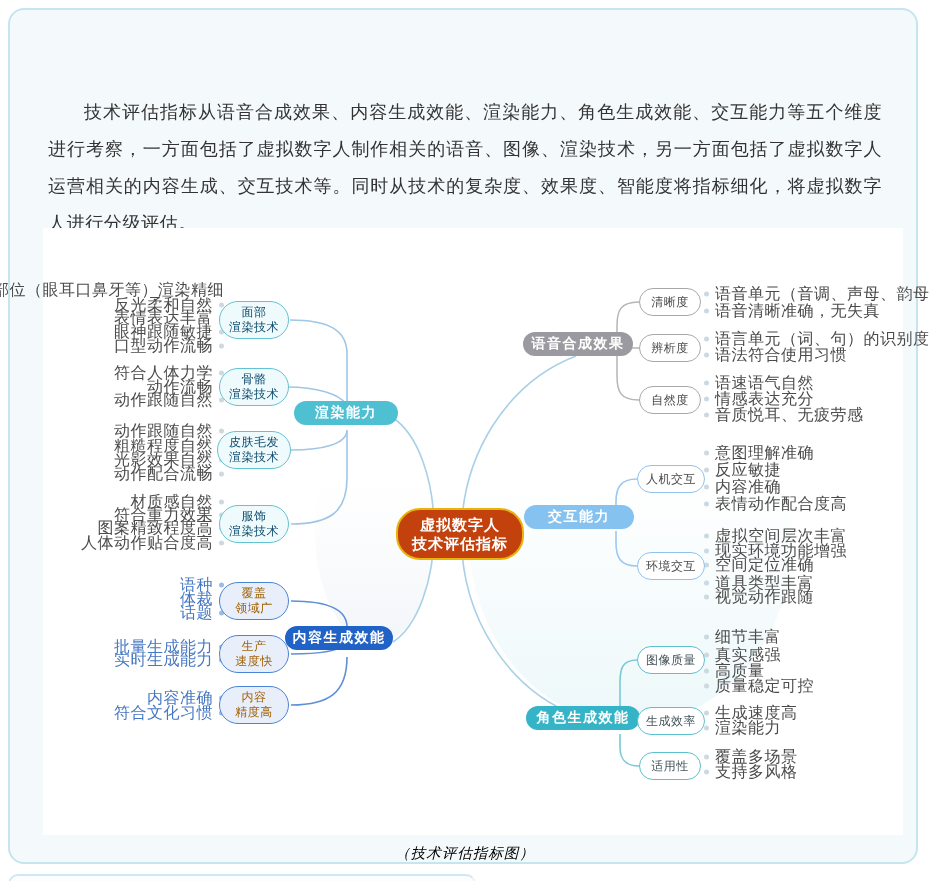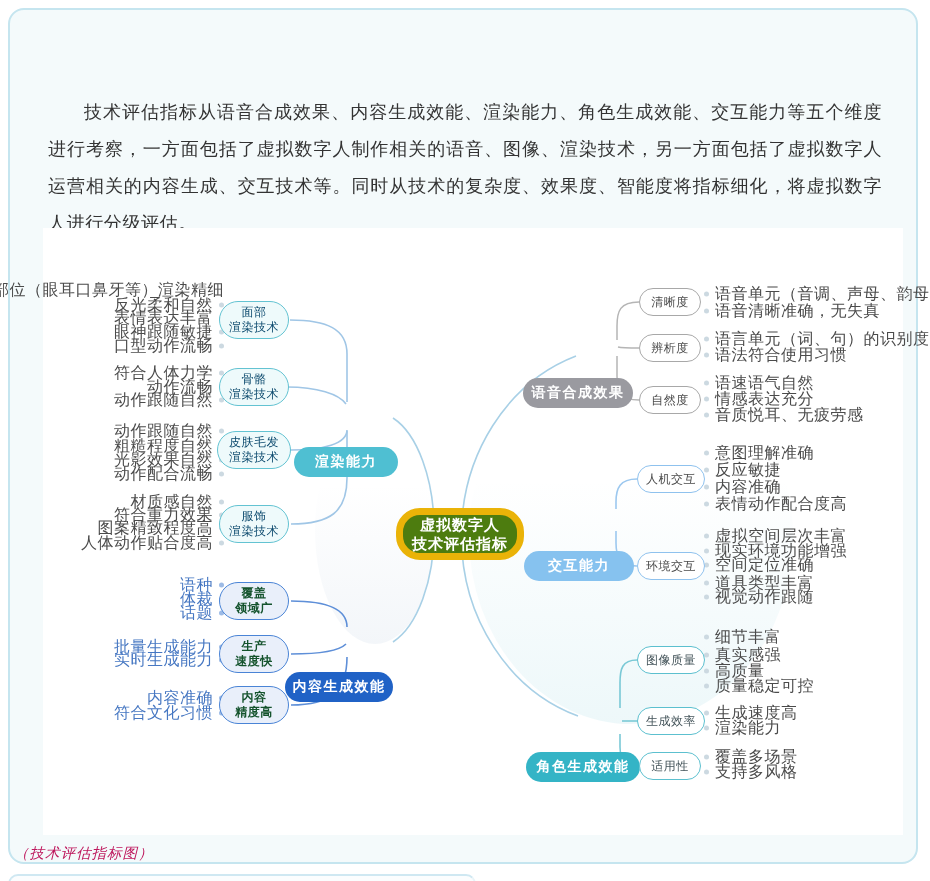--- a/index.html
+++ b/index.html
@@ -2,47 +2,47 @@
 <html><head>
 <meta charset="utf-8">
 <style>
   html,body{margin:0;padding:0;width:930px;height:881px;background:#fff;overflow:hidden;
     font-family:"Liberation Sans","DejaVu Sans",sans-serif;}
   
   .card{position:absolute;left:8px;top:8px;width:910px;height:856px;background:#f4fafb;
     border:2px solid #c5e5ef;border-radius:16px;box-sizing:border-box;}
   .intro{position:absolute;left:38px;right:34px;top:52px;font-size:18px;line-height:37px;
     color:#333;text-indent:2em;letter-spacing:0.6px;text-align:justify;margin-top:32px;}
-  .caption{position:absolute;left:4px;right:0;top:834px;color:#be185d;
+  .caption{position:absolute;left:4px;right:0;top:834px;text-align:center;color:#000000;
     font-style:italic;font-size:14.5px;letter-spacing:1px;}
   .next-card{position:absolute;left:8px;top:874px;width:468px;height:10px;background:#fbfdfe;
     border-top:2px solid #cfe8f2;border-left:2px solid #cfe8f2;border-right:2px solid #e8f4f8;
     border-radius:16px 16px 0 0;box-sizing:border-box;}
   
   .panel{position:absolute;left:33px;top:218px;width:860px;height:607px;background:#fff;}
   .panel svg{position:absolute;left:0;top:0;}
   
-  .pill{position:absolute;height:30px;border-radius:15px;color:#fff;font-weight:bold;
-    font-size:14px;letter-spacing:1.5px;display:flex;align-items:center;justify-content:center;z-index:2;margin-top:46px;}
+  .pill{position:absolute;height:24px;border-radius:15px;color:#fff;font-weight:bold;
+    font-size:14px;letter-spacing:1.5px;display:flex;align-items:center;justify-content:center;z-index:2;}
   .pill.teal{background:#4fbfd2;}
   .pill.blue{background:#2062c6;}
   .pill.gray{background:#9a9aa0;}
   .pill.lblue{background:#86c2ef;}
   .pill.teal2{background:#34b4c6;}
   .center-node{position:absolute;left:353px;top:280px;width:128px;height:52px;box-sizing:border-box;
-    background:#4d7c0f;border:7px solid #eab308;border-radius:24px;color:#fff;font-weight:bold;
+    background:#c2410c;border:2px solid #eab308;border-radius:24px;color:#fff;font-weight:bold;
     font-size:15px;line-height:19px;letter-spacing:1px;display:flex;flex-direction:column;
     align-items:center;justify-content:center;z-index:3;}
   .sub{position:absolute;width:70px;height:38px;box-sizing:border-box;border-radius:19px;
     background:#fff;display:flex;flex-direction:column;align-items:center;justify-content:center;
     font-size:12px;line-height:15px;z-index:2;letter-spacing:0.5px;}
   .sub.s1{width:62px;height:28px;border-radius:14px;}
   .sub.w66{width:68px;height:28px;border-radius:14px;}
   .sub.teal {border:1.5px solid #63c3d2;background:#eefafb;color:#0c4a6e;}
-  .sub.blue {border:1.5px solid #4a84d6;background:#e9effa;color:#14532d;font-weight:bold;}
+  .sub.blue {border:1.5px solid #4a84d6;background:#e9effa;color:#a16207;}
   .sub.gray {border:1.5px solid #a8a8a8;color:#4a4a4a;}
   .sub.lblue{border:1.5px solid #8fc2ee;color:#4a4a4a;}
   .sub.teal2{border:1.5px solid #5cc0cf;color:#44545a;}
   
   .leaf{position:absolute;display:flex;align-items:center;gap:6px;font-size:16px;color:#4b4b4b;
     white-space:nowrap;transform:translateY(-50%);z-index:1;letter-spacing:0.5px;}
   .leaf i{width:5px;height:5px;border-radius:50%;background:#ccd9e1;flex:0 0 auto;}
   .leaf.l{right:679px;}
   .leaf.r{left:661px;}
   .leaf.bl{color:#4677c2;}

